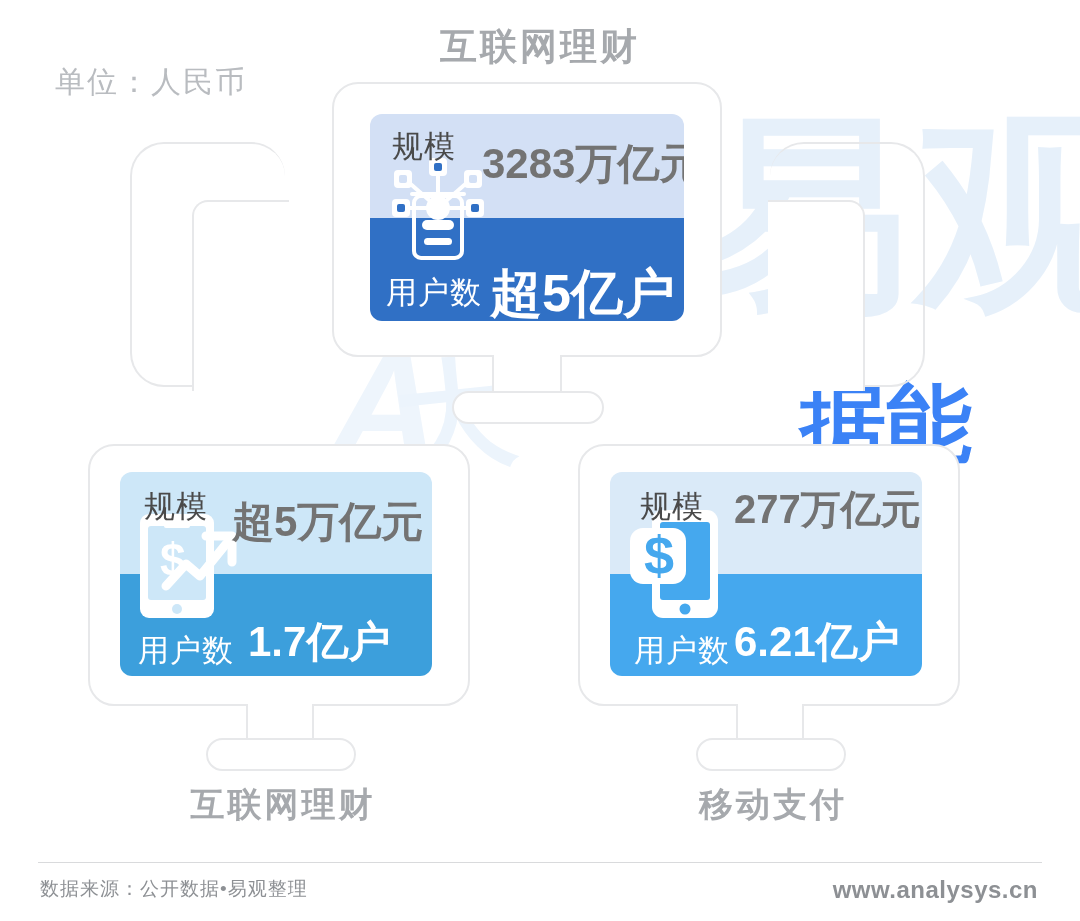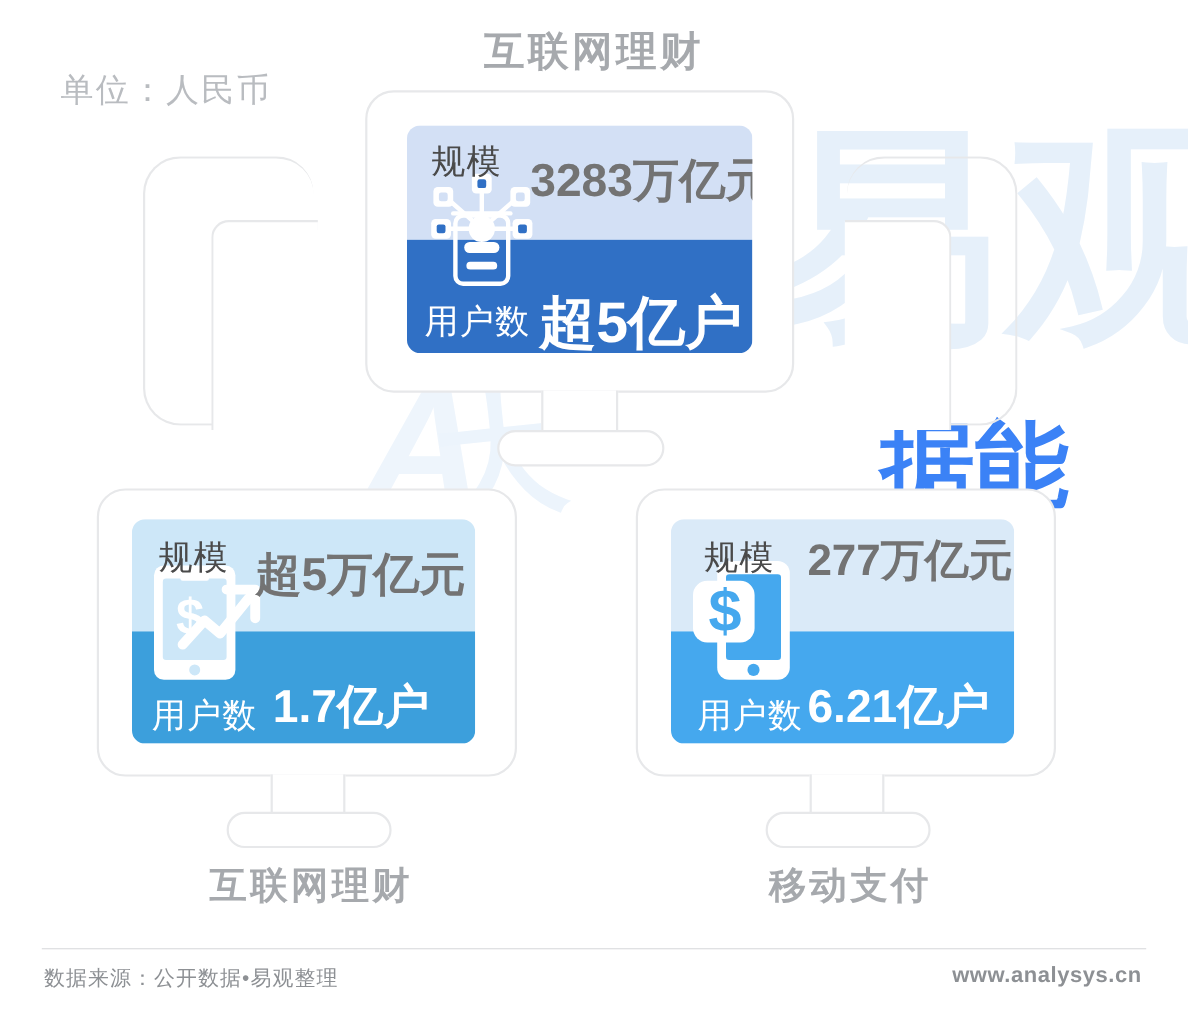--- a/index.html
+++ b/index.html
@@ -243,21 +243,21 @@
     left: 40px;
     top: 876px;
     font-size: 19px;
     color: #8d9094;
     letter-spacing: 1px;
   }
   .footer-site {
     position: absolute;
     right: 42px;
     top: 876px;
-    font-size: 20px;
+    font-size: 24px;
     color: #8d9094;
     font-weight: 600;
     letter-spacing: 0.5px;
   }
 </style>
 </head>
 <body>
 
 <div id="stage">
 

